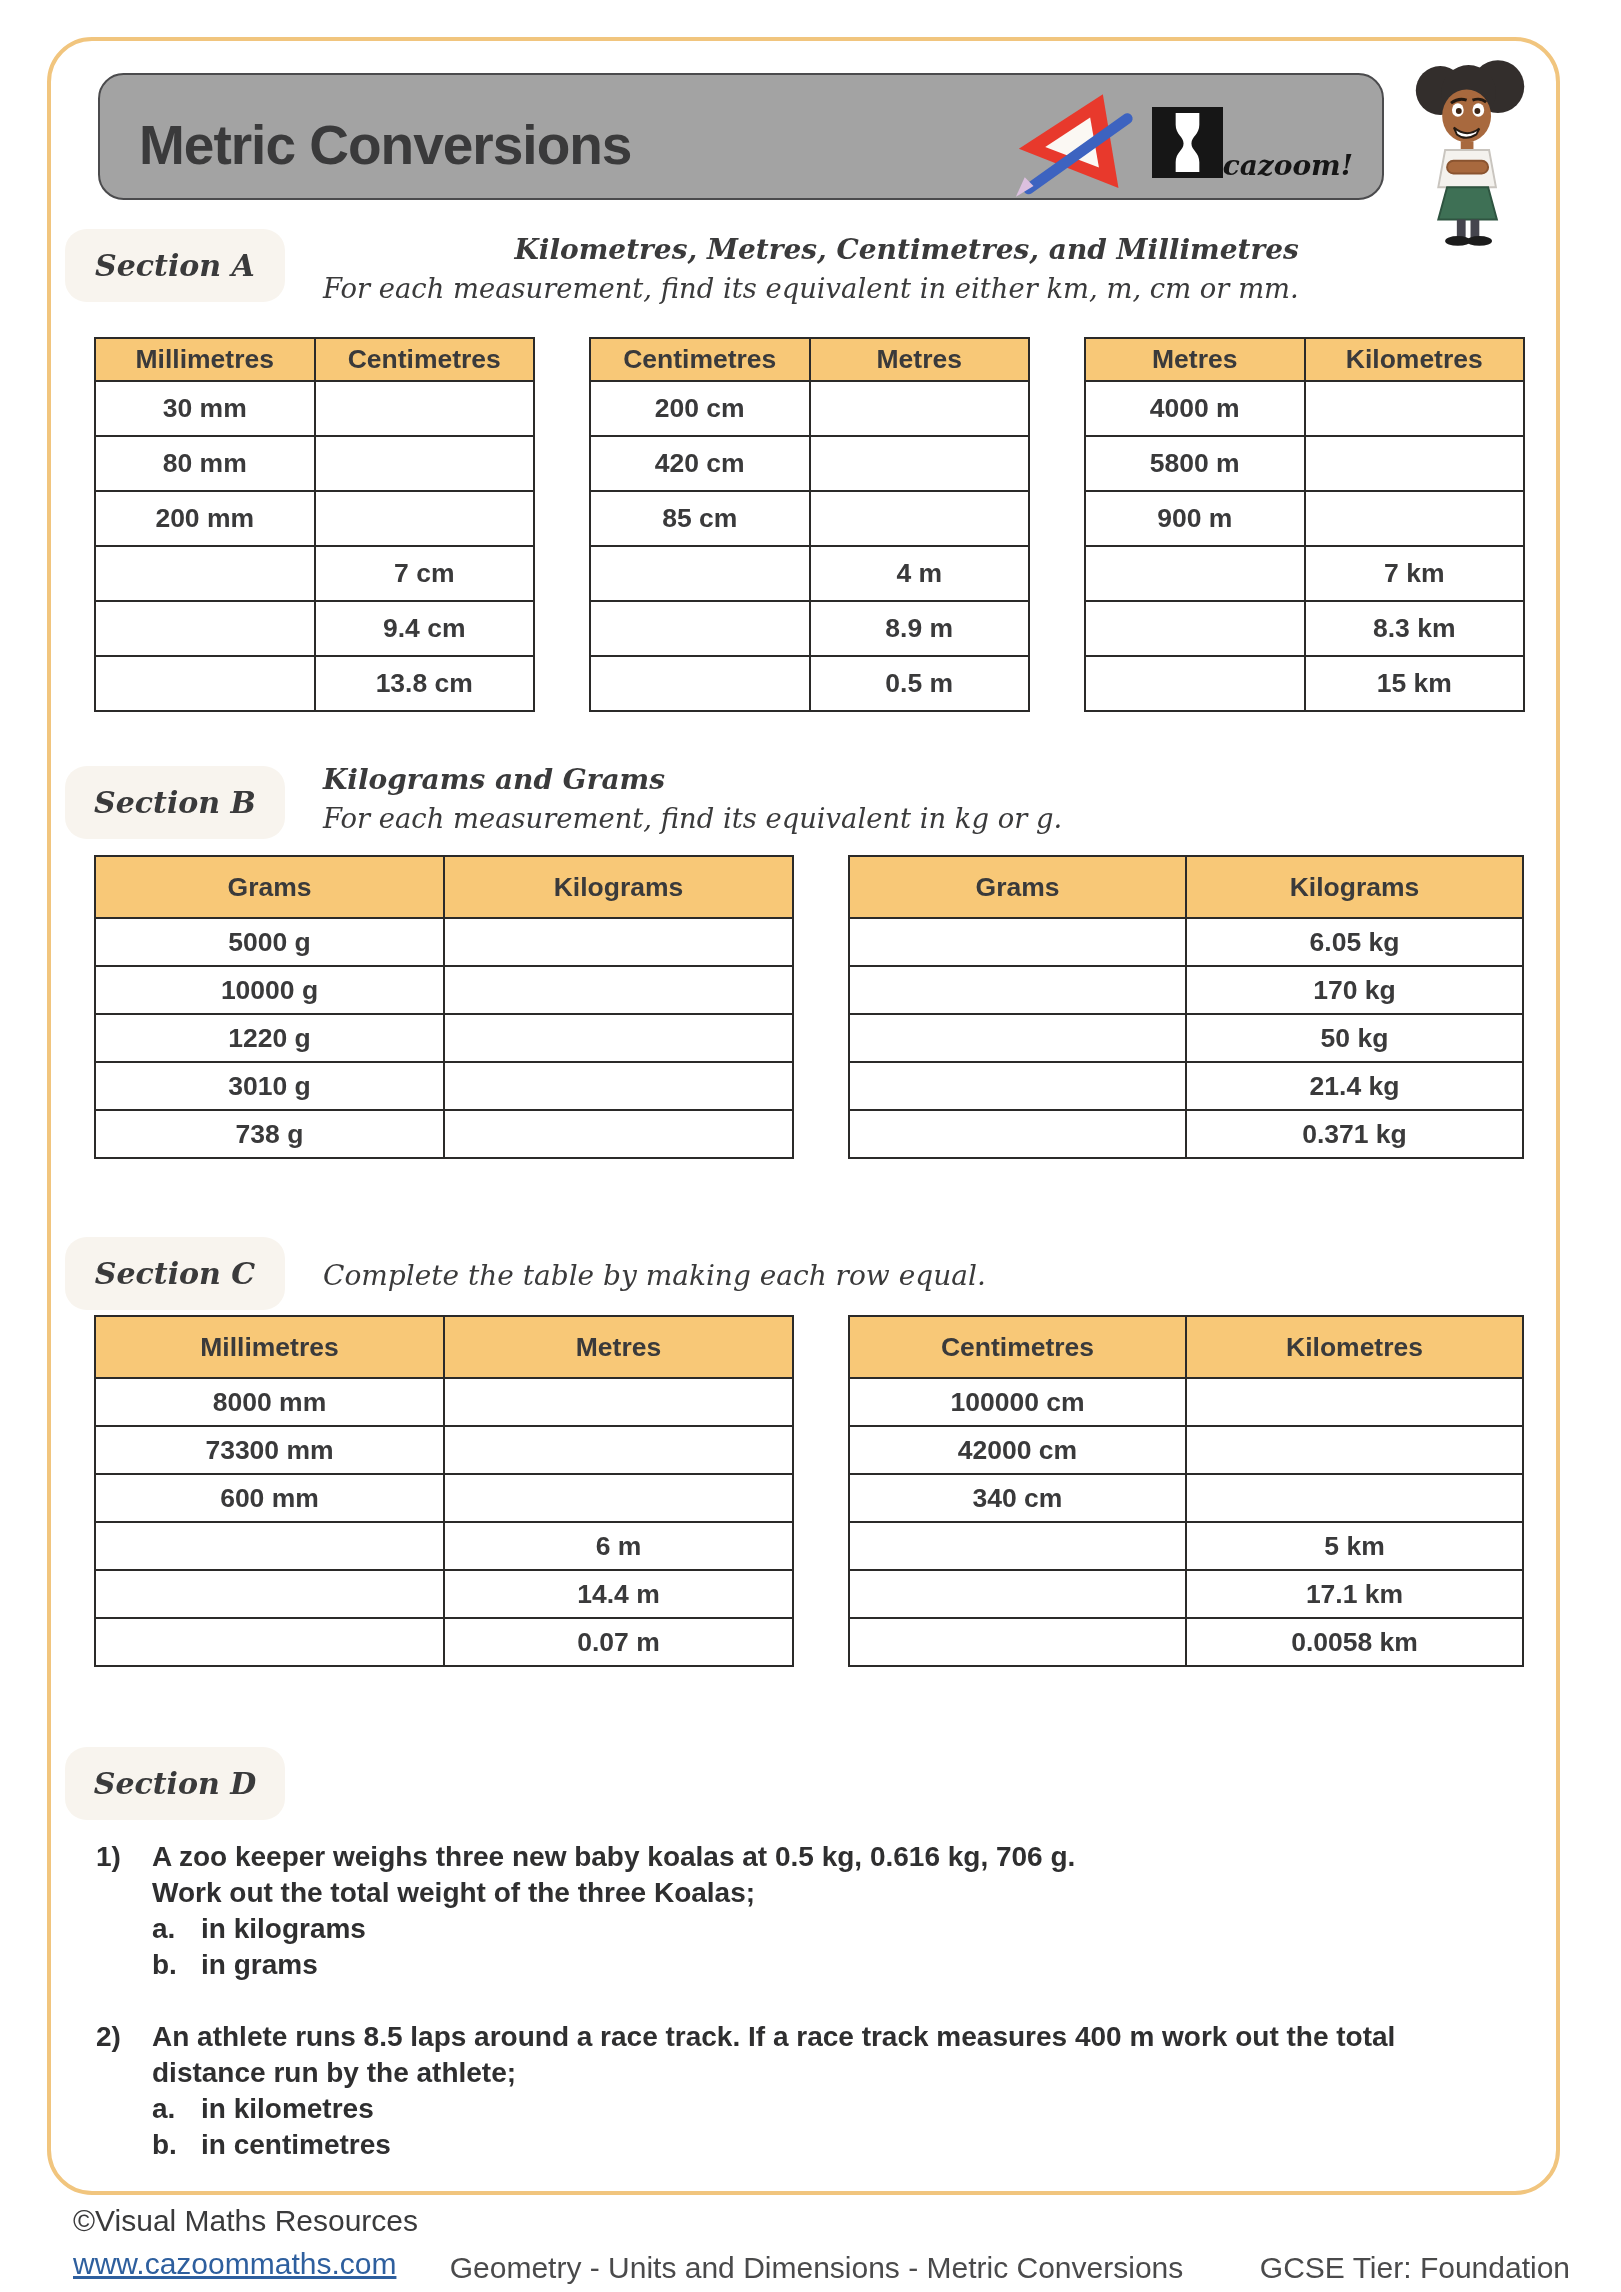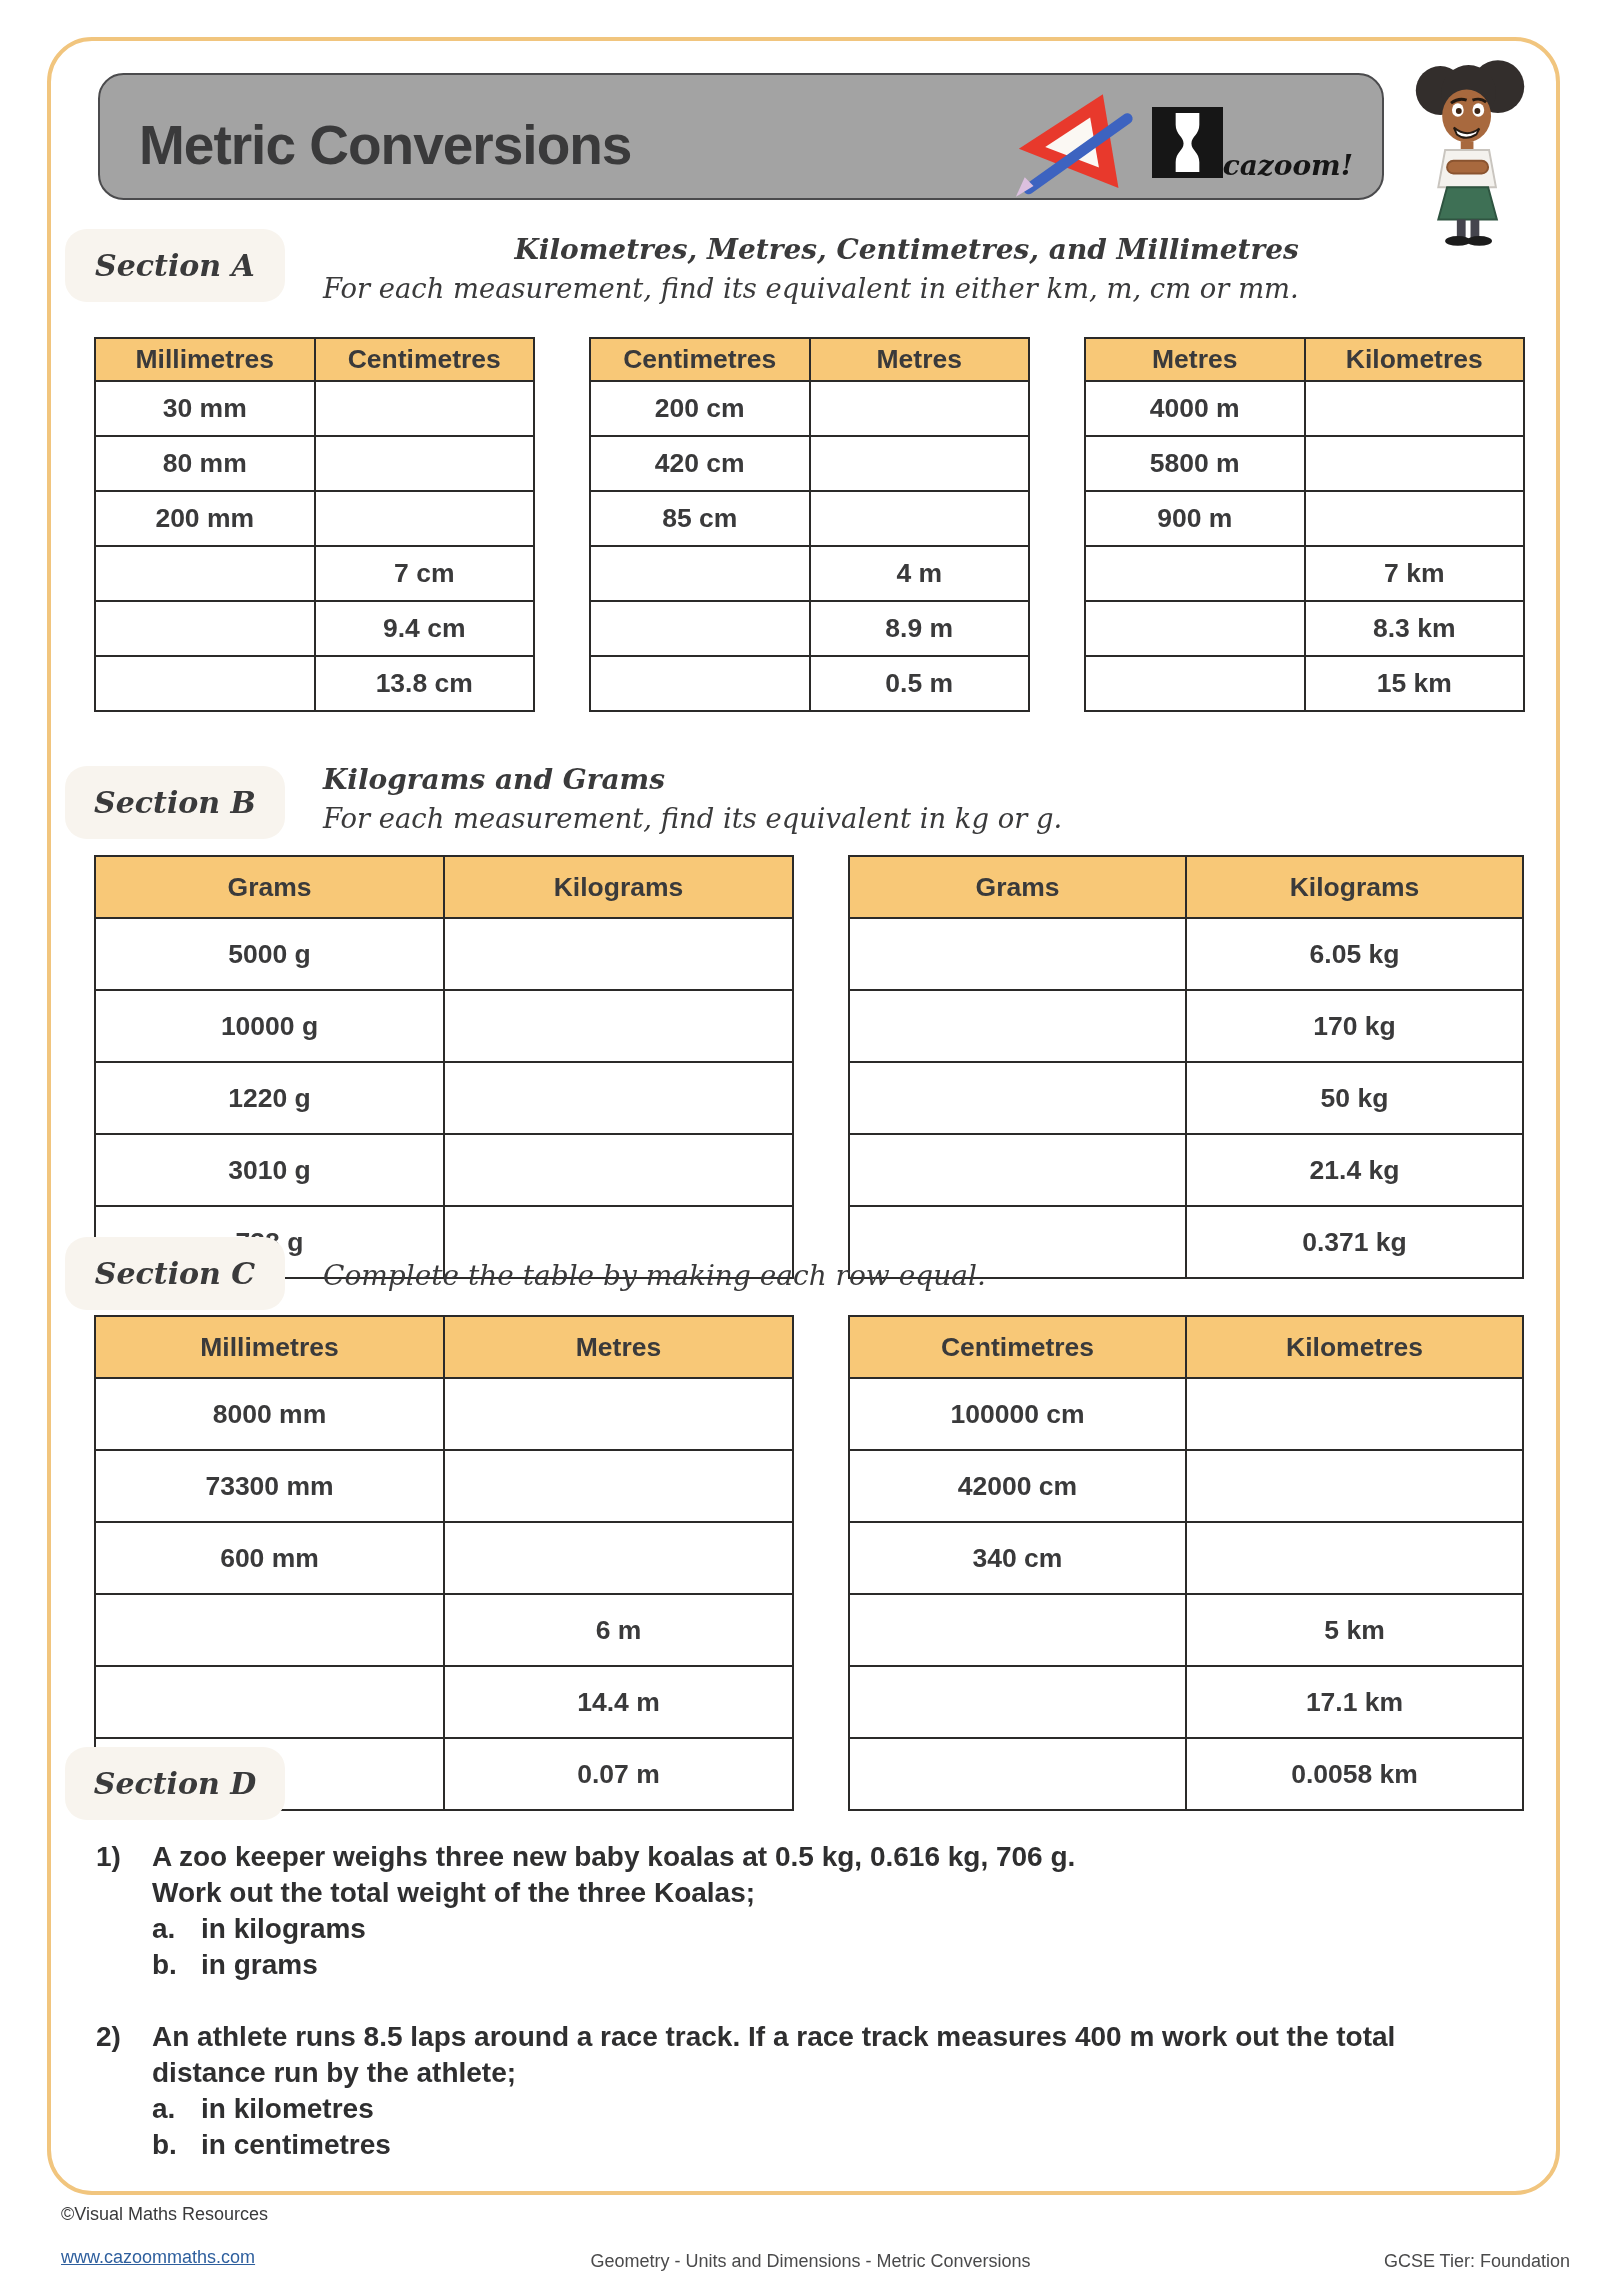--- a/index.html
+++ b/index.html
@@ -50,30 +50,30 @@
   .tbl th{
     background:#F8C877; border:2.9px solid #2B2A29;
     font-size:26.5px; font-weight:bold; color:#3A3A3B; text-align:center;
   }
   .tbl td{
     border:2.9px solid #2B2A29; font-size:26.5px; font-weight:bold;
     color:#3A3A3B; text-align:center; background:#fff;
   }
   .tblA{ width:441px; } .tblA th{ height:43px; } .tblA td{ height:55px;margin-top:24px; }
   .tblW{ width:700px; } .tblN{ width:676px; }
-  .tblW th,.tblN th{ height:62px; } .tblW td,.tblN td{ height:72px; }
+  .tblW th,.tblN th{ height:62px; } .tblW td,.tblN td{ height:48px; }
 
   
   .question{ position:absolute; display:flex; font-size:28px; font-weight:bold; line-height:36px; color:#2F2F30; }
   .qnum{ width:56px; flex:0 0 56px; }
   .qsub{ display:flex; }
   .qletter{ width:49px; flex:0 0 49px; }
 
   
-  .footer-item{ position:absolute; font-size:18px; color:#3A3A3B; }
+  .footer-item{ position:absolute; font-size:30px; color:#3A3A3B;margin-left:12px; }
   .f-copy{ left:61px; top:2204px; }
   .f-link{ left:61px; top:2247px; color:#2E5F9E; text-decoration:underline; cursor:pointer; }
   .f-center{ left:0; right:0; top:2251px; text-align:center; color:#4A4A4B; }
   .f-tier{ right:51px; top:2251px; color:#4A4A4B; }
 </style>
 </head>
 <body>
 
 <div class="page-frame"></div>
 

